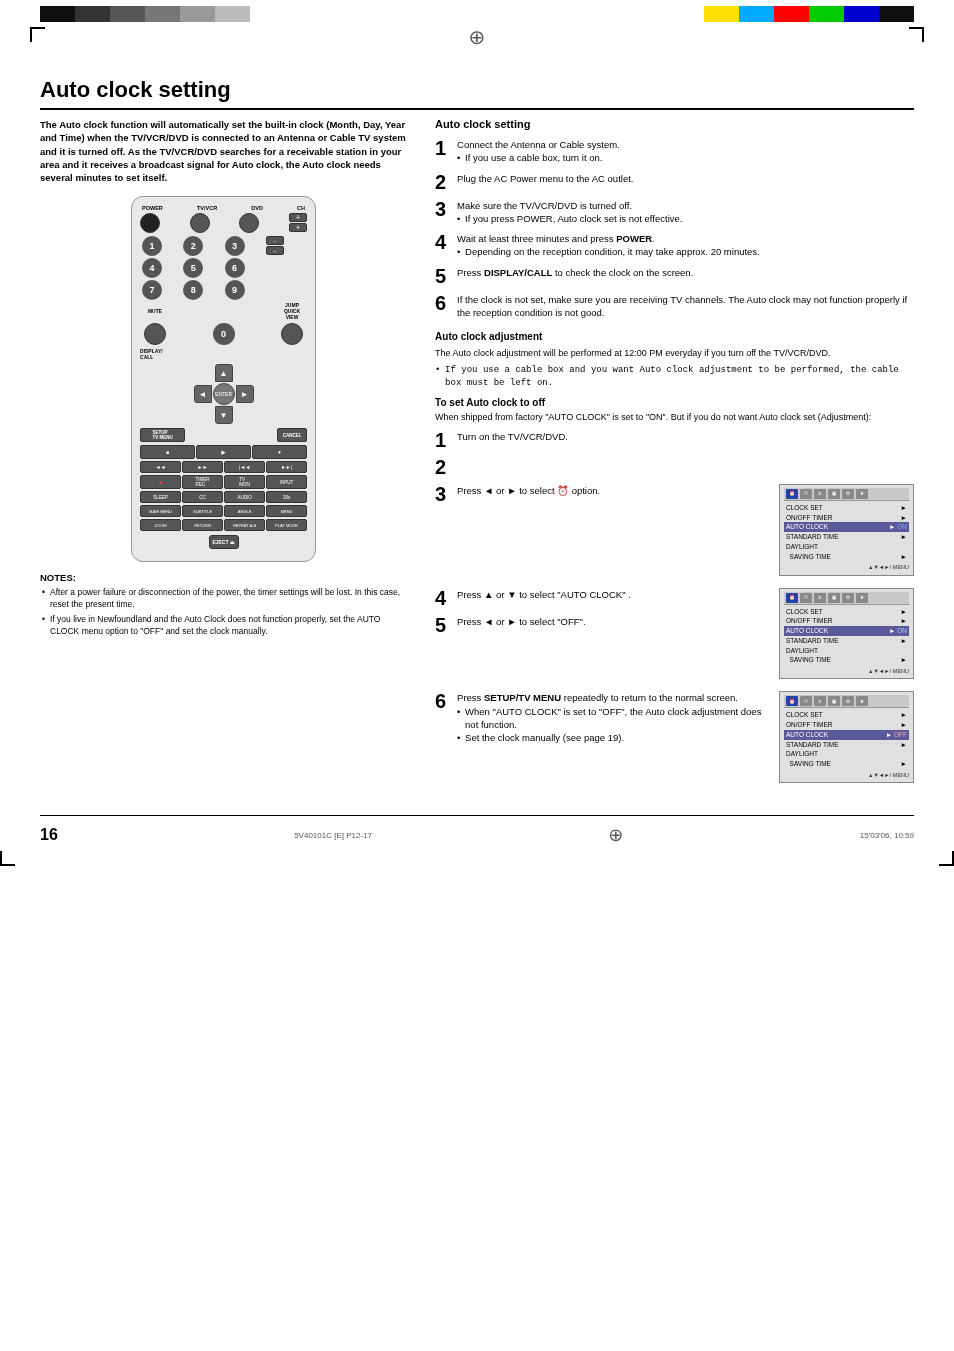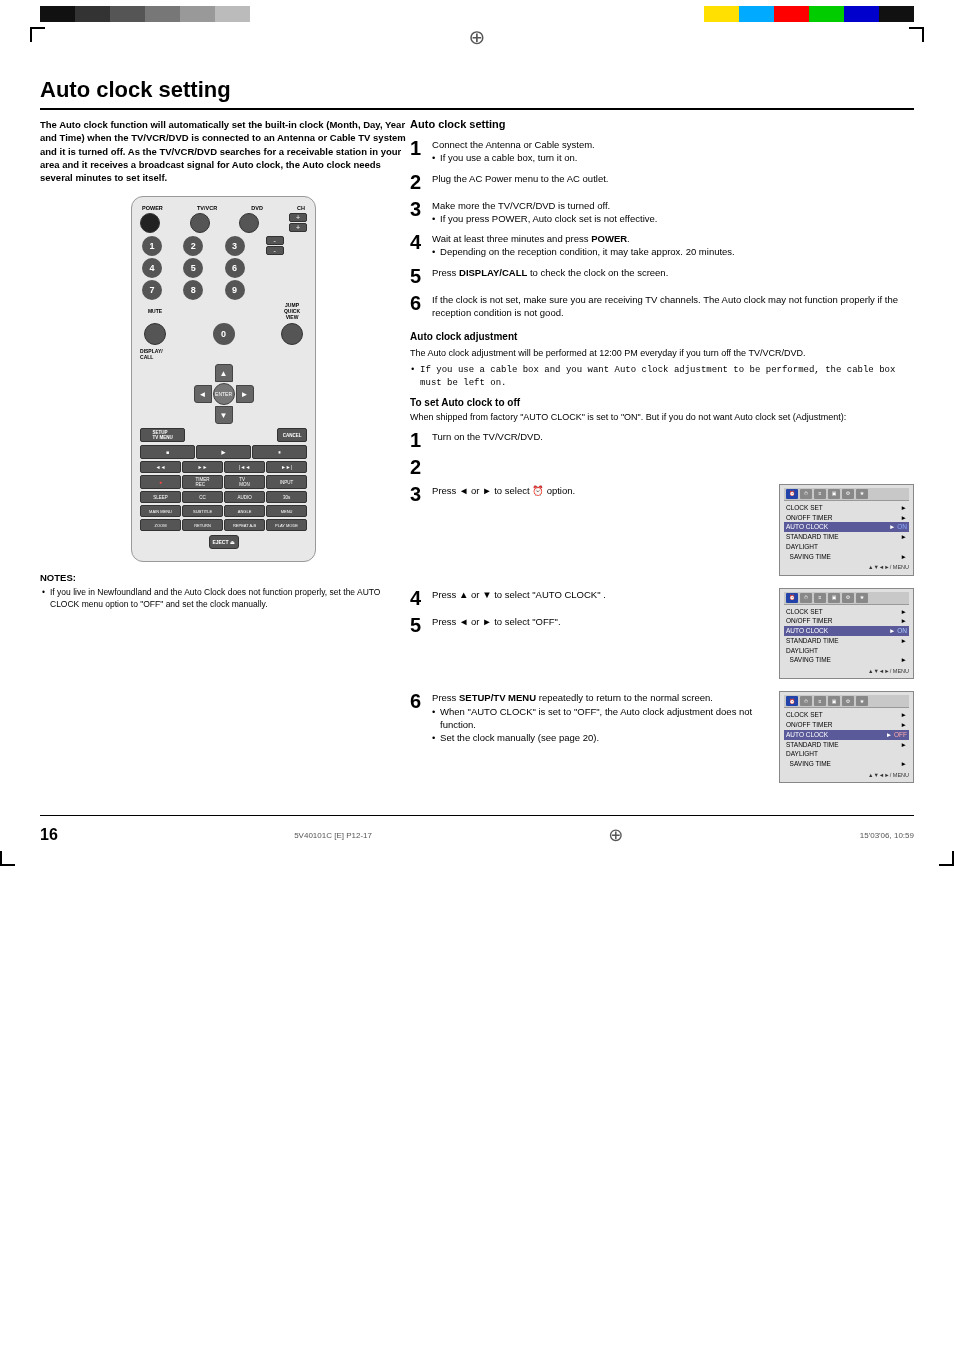--- a/index.html
+++ b/index.html
@@ -20,21 +20,21 @@
     .page-title {
       font-size: 22px;
       font-weight: bold;
       margin: 15px 0 8px 0;
       border-bottom: 2px solid #000;
       padding-bottom: 5px;
     }
 
     .content-area {
       display: flex;
-      gap: 3px;
+      gap: 28px;
     }
 
     .left-col {
       width: 42%;
       flex-shrink: 0;
     }
 
     .right-col {
       width: 58%;
     }
@@ -496,20 +496,21 @@
             <div style="display:flex; justify-content:center; padding:2px; margin-bottom:2px;">
               <div style="background:#555; border:1px solid #333; border-radius:3px; width:30px; height:14px; display:flex; align-items:center; justify-content:center; color:#fff; font-size:5px; font-weight:bold;">EJECT ⏏</div>
             </div>
 
           </div>
         </div>
 
         <div class="notes-section">
           <div class="notes-title">NOTES:</div>
           <div class="notes-text">
+            <p>After a power failure or disconnection of the power, the timer settings will be lost. In this case, reset the present time.</p>
             <p>If you live in Newfoundland and the Auto Clock does not function properly, set the AUTO CLOCK menu option to "OFF" and set the clock manually.</p>
           </div>
         </div>
 
       </div>
 
       <div class="right-col">
 
         <div class="section-title">Auto clock setting</div>
 
@@ -522,21 +523,21 @@
         </div>
 
         <div class="step-item">
           <div class="step-num">2</div>
           <div class="step-content">Plug the AC Power menu to the AC outlet.</div>
         </div>
 
         <div class="step-item">
           <div class="step-num">3</div>
           <div class="step-content">
-            <span>Make more the TV/VCR/DVD is turned off.</span>
+            <span>Make sure the TV/VCR/DVD is turned off.</span>
             <div class="sub-bullet"><span>If you press POWER, Auto clock set is not effective.</span></div>
           </div>
         </div>
 
         <div class="step-item">
           <div class="step-num">4</div>
           <div class="step-content">
             <span>Wait at least three minutes and press <strong>POWER</strong>.</span>
             <div class="sub-bullet">Depending on the reception condition, it may take approx. 20 minutes.</div>
           </div>
@@ -677,21 +678,21 @@
             </div>
           </div>
 
           <div style="display:flex; gap:10px; align-items:flex-start; margin-bottom:8px;">
             <div style="flex:1;">
               <div class="step-item">
                 <div class="step-num">6</div>
                 <div class="step-content">
                   Press <strong>SETUP/TV MENU</strong> repeatedly to return to the normal screen.
                   <div class="sub-bullet">When "AUTO CLOCK" is set to "OFF", the Auto clock adjustment does not function.</div>
-                  <div class="sub-bullet">Set the clock manually (see page 20).</div>
+                  <div class="sub-bullet">Set the clock manually (see page 19).</div>
                 </div>
               </div>
             </div>
             <div style="width:135px; flex-shrink:0;">
 
               <div class="tv-screen">
                 <div class="tv-screen-icons">
                   <div class="tv-icon active" style="background:#2244aa;">⏰</div>
                   <div class="tv-icon">⏱</div>
                   <div class="tv-icon">≡</div>

